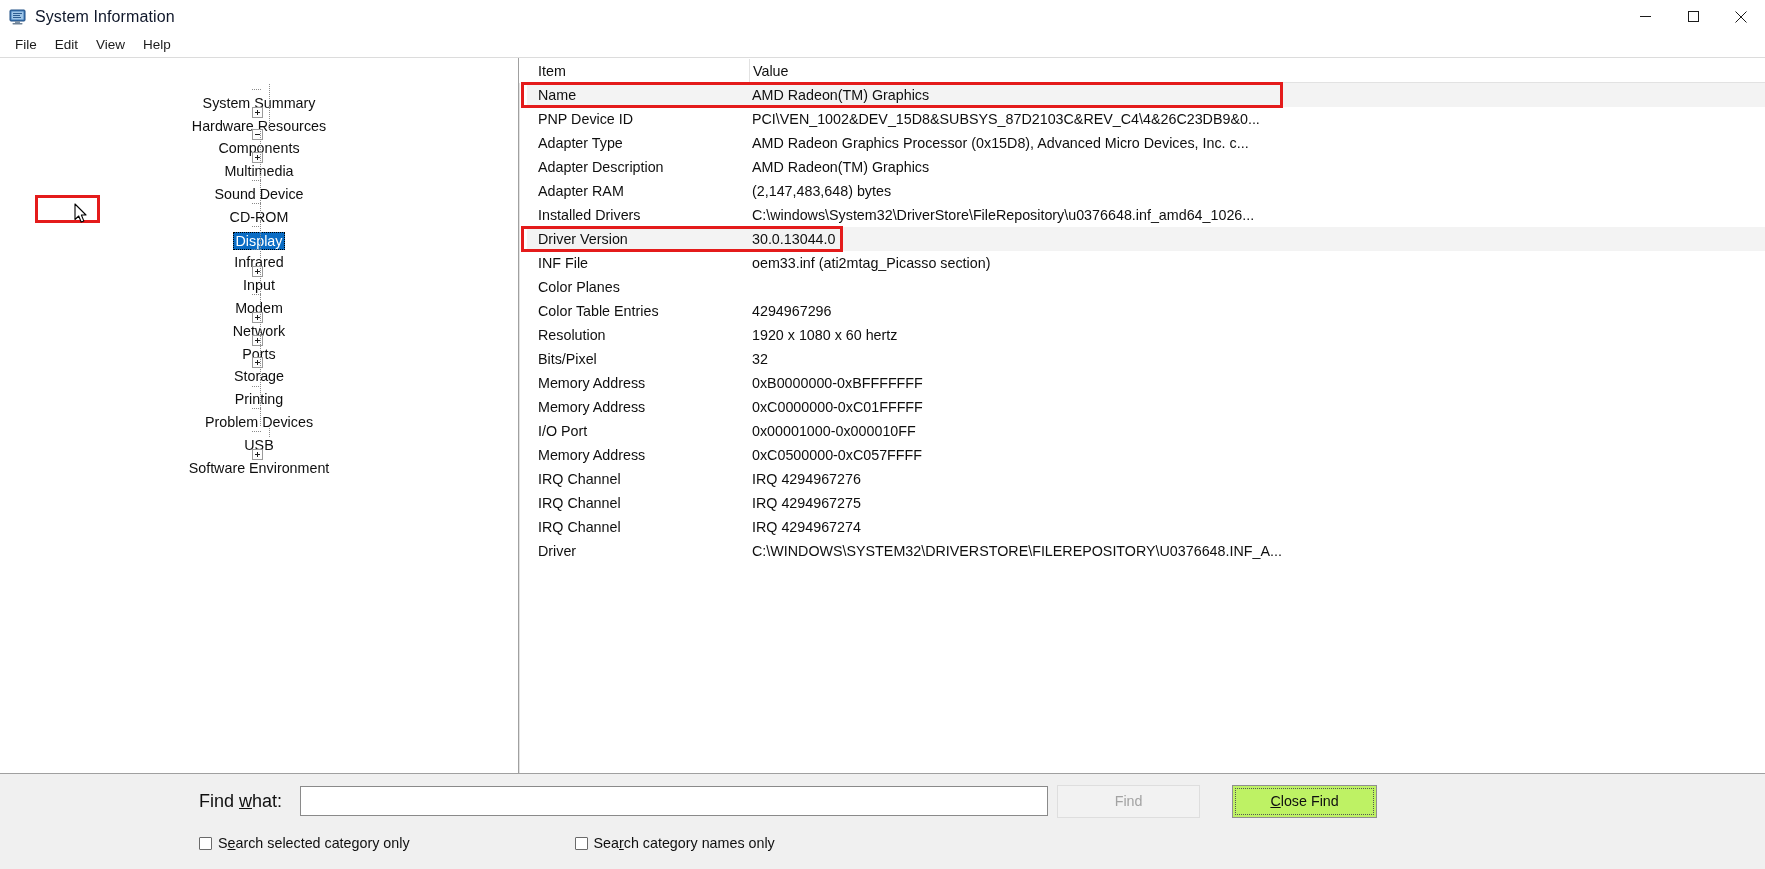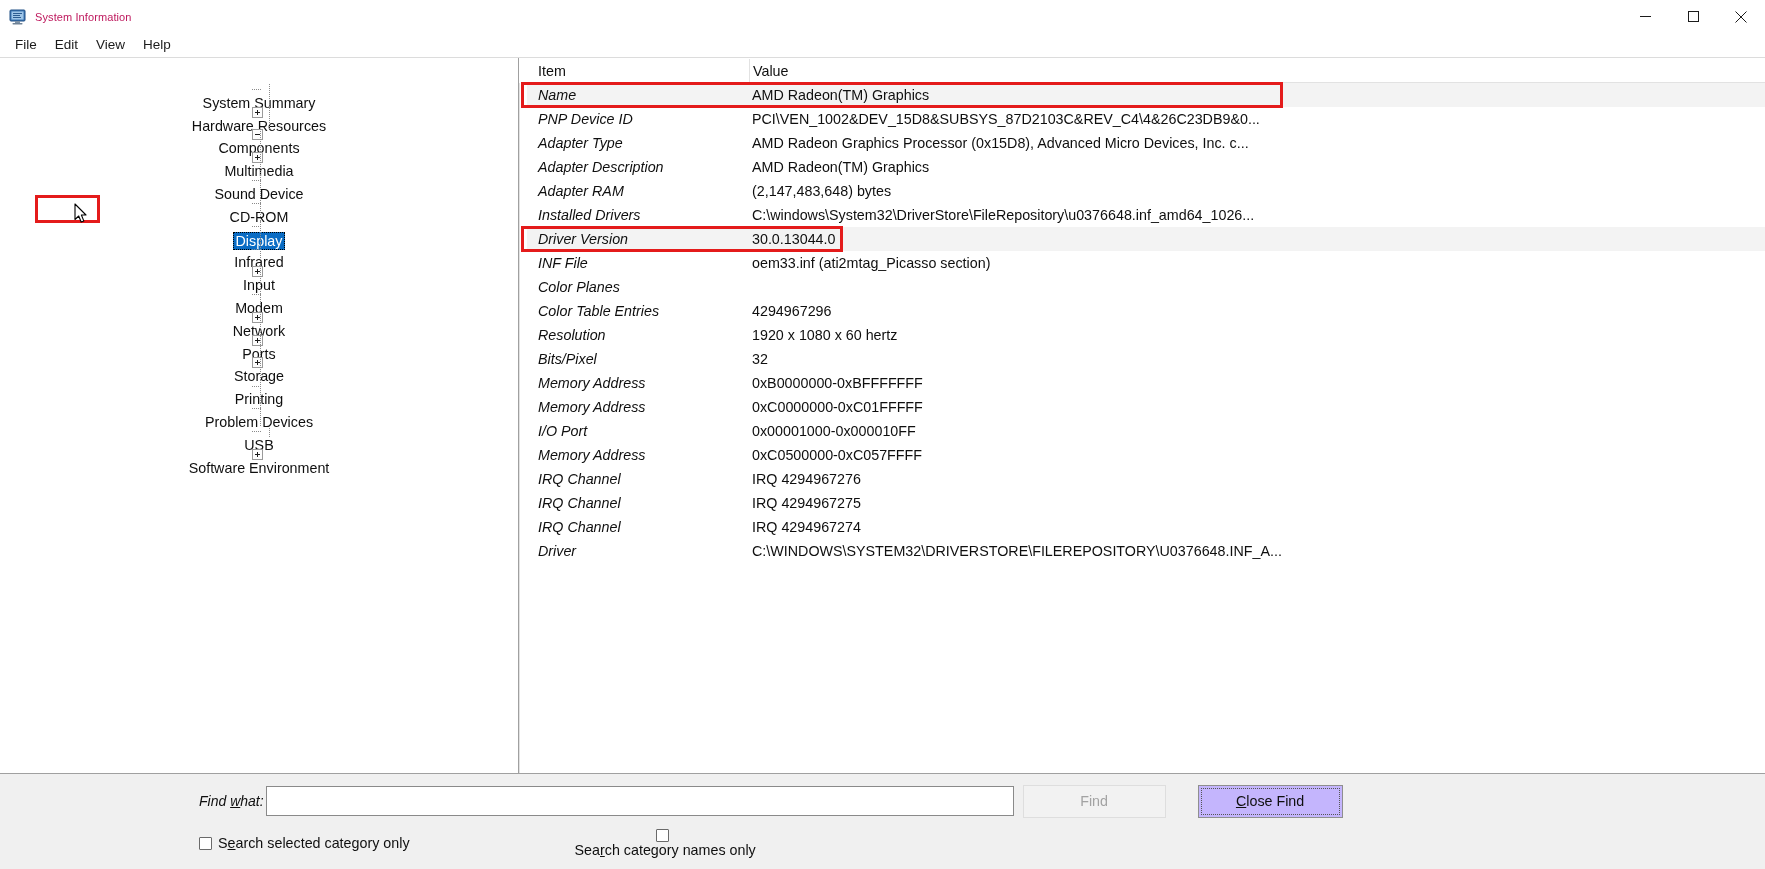--- a/index.html
+++ b/index.html
@@ -27,21 +27,21 @@
     position: relative;
   }
   .title-left { display: flex; align-items: center; padding-left: 9px; }
   .app-icon {
     width: 18px; height: 16px;
     position: relative;
     margin-right: 8px;
     flex: 0 0 auto;
   }
   .title-text {
-    font-size: 11px; color: #be185d;
+    font-size: 16px; color: #0f172a;
     letter-spacing: .1px;
   }
   .win-controls {
     position: absolute; right: 0; top: 0;
     height: 33px; display: flex;
   }
   .win-btn {
     width: 48px; height: 33px;
     display: flex; align-items: center; justify-content: center;
     cursor: default;
@@ -167,21 +167,21 @@
     display: flex;
     height: 24px;
     align-items: center;
     font-size: 14.3px;
     color: #0f0f0f;
     white-space: nowrap;
     position: relative;
     cursor: default;
   }
   .list-row.alt { background: #f3f3f3; }
-  .list-row .cell-item { width: 222px; flex: 0 0 222px; padding-left: 11px; overflow: hidden; font-style: italic; }
+  .list-row .cell-item { width: 222px; flex: 0 0 222px; padding-left: 11px; overflow: hidden; }
   .list-row .cell-value { flex: 1 1 auto; padding-left: 3px; overflow: hidden; }
   .list-body { position: relative; }
   .row-hl {
     position: absolute;
     border: 3px solid #e41b1b;
     pointer-events: none;
     z-index: 4;
   }
   .vert-divider {
     position: absolute;
@@ -195,24 +195,23 @@
     background: #f0f0f0;
     border-top: 1px solid #a0a0a0;
     position: relative;
   }
   .find-row1 {
     display: flex; align-items: center;
     height: 54px;
     padding-left: 199px;
   }
   .find-label {
-    font-size: 14px; color: #0f0f0f;
-    margin-right: 2px;
+    font-size: 18px; color: #0f0f0f;
+    margin-right: 18px;
     white-space: nowrap;
-    font-style: italic;
   }
   .find-label u { text-decoration: underline; }
   .find-input {
     width: 748px; height: 30px;
     border: 1px solid #8a8a8a;
     background: #ffffff;
     font-family: "Liberation Sans", sans-serif;
     font-size: 14px;
     padding: 0 5px;
     outline: none;
@@ -220,38 +219,38 @@
   .btn {
     height: 33px;
     border: 1px solid #c8c8c8;
     background: #f0f0f0;
     font-family: "Liberation Sans", sans-serif;
     font-size: 14.3px;
     color: #0f0f0f;
     cursor: default;
   }
   .btn.disabled { color: #a3a3a3; border-color: #dedede; background: #f2f2f2; }
-  .btn.focus { border: 1px solid #8f8f8f; outline: 1px dotted #555; outline-offset: -4px; background: #c4b5fd; }
+  .btn.focus { border: 1px solid #8f8f8f; outline: 1px dotted #555; outline-offset: -4px; background: #bef264; }
   .btn-find { width: 143px; margin-left: 9px; }
   .btn-close-find { width: 145px; margin-left: 32px; }
   .find-row2 {
     display: flex; align-items: center;
     padding-left: 199px;
     height: 30px;
   }
   .chk-wrap { display: flex; align-items: center; font-size: 14.3px; color: #0f0f0f; cursor: default; }
   .chk {
     width: 13px; height: 13px;
     border: 1px solid #6a6a6a;
     background: #fff;
     margin-right: 6px;
     flex: 0 0 13px;
     border-radius: 1px;
   }
-  .chk-wrap.second { margin-left: 165px; flex-direction: column; }
+  .chk-wrap.second { margin-left: 165px; }
   .chk-wrap u { text-decoration: underline; }
 </style>
 </head>
 <body>
 
 <div class="window">
 
   <div class="titlebar">
     <div class="title-left">
       <span class="app-icon">

